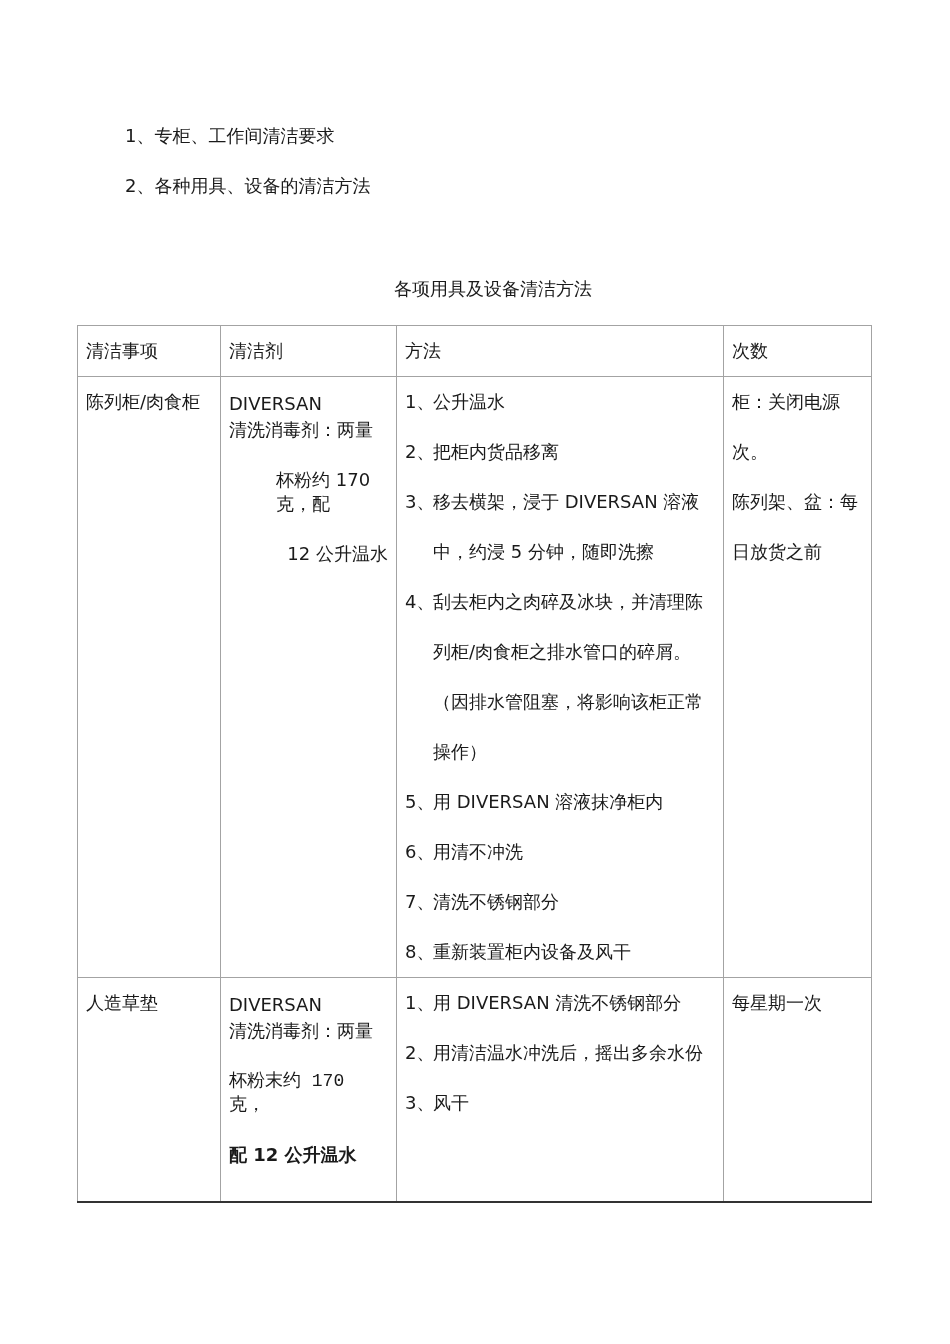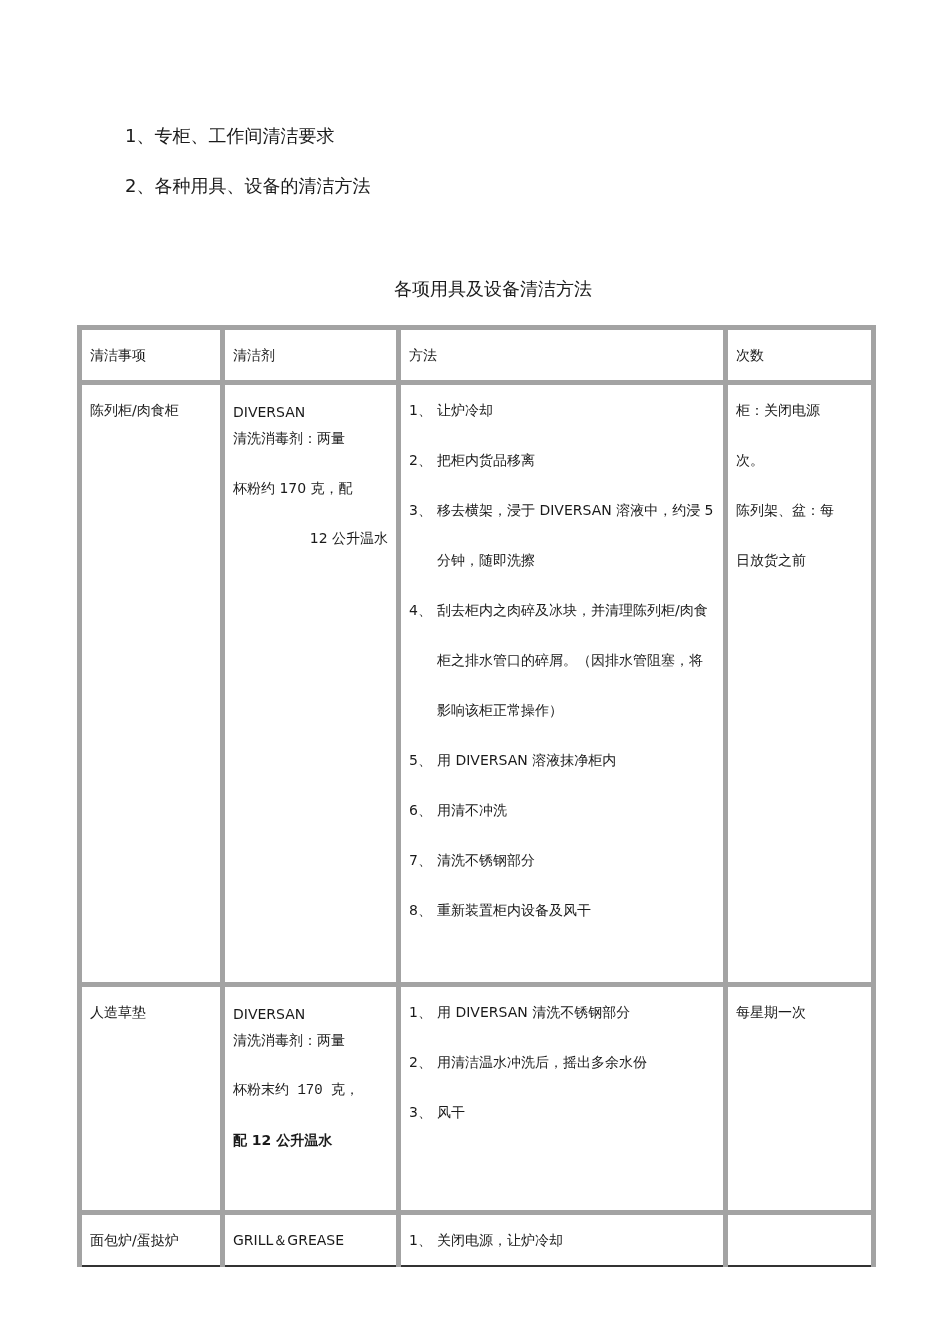--- a/index.html
+++ b/index.html
@@ -17,24 +17,24 @@
   .table-title {
     position: absolute; top: 277px; left: 0; width: 986px; text-align: center;
     font-size: 18px; line-height: 24px;
   }
   table.clean {
     position: absolute; top: 325px; left: 77px;
     border-collapse: collapse; table-layout: fixed;
     width: 794px;
   }
   table.clean td {
-    border: 5px solid #a3a3a3;
+    border: 1px solid #a3a3a3;
     vertical-align: top;
     padding: 0 8px;
-    font-size: 14px;
+    font-size: 18px;
     line-height: 50px;
   }
   table.clean tr.head td { height: 49px; line-height: 50px; }
   table.clean tr:last-child td { border-bottom: 2px solid #333; }
   col.c1 { width: 143px; }
   col.c2 { width: 176px; }
   col.c3 { width: 327px; }
   col.c4 { width: 148px; }
   .agent-line { display: block; line-height: 50px; }
   .agent-line.first { line-height: 24px; margin-top: 15px; margin-bottom: 2px; }
@@ -72,25 +72,25 @@
     <td>次数</td>
   </tr>
 
   <tr class="r1">
     <td>
           <span class="freq-line">陈列柜/肉食柜</span>
         </td>
     <td>
       <span class="agent-line first">DIVERSAN</span>
       <span class="agent-line" style="line-height:24px;margin-bottom:26px;">清洗消毒剂：两量</span>
-      <span class="agent-line" style="line-height:24px;margin-bottom:26px;">杯粉约 170 克，配</span>
+      <span class="agent-line" style="line-height:24px;margin-bottom:26px;margin-left:47px;">杯粉约 170 克，配</span>
       <span class="agent-line" style="line-height:24px;text-align:right;">12 公升温水</span>
     </td>
     <td>
-      <span class="step"><span class="num">1、</span><span>让炉冷却</span></span>
+      <span class="step"><span class="num">1、</span><span>公升温水</span></span>
       <span class="step"><span class="num">2、</span><span>把柜内货品移离</span></span>
       <span class="step"><span class="num">3、</span><span>移去横架，浸于 DIVERSAN 溶液中，约浸 5 分钟，随即洗擦</span></span>
       <span class="step"><span class="num">4、</span><span>刮去柜内之肉碎及冰块，并清理陈列柜/肉食柜之排水管口的碎屑。（因排水管阻塞，将影响该柜正常操作）</span></span>
       <span class="step"><span class="num">5、</span><span>用 DIVERSAN 溶液抹净柜内</span></span>
       <span class="step"><span class="num">6、</span><span>用清不冲洗</span></span>
       <span class="step"><span class="num">7、</span><span>清洗不锈钢部分</span></span>
       <span class="step"><span class="num">8、</span><span>重新装置柜内设备及风干</span></span>
     </td>
     <td>
       <span class="freq-line">柜：关闭电源</span>
@@ -113,26 +113,14 @@
     <td>
       <span class="step"><span class="num">1、</span><span>用 DIVERSAN 清洗不锈钢部分</span></span>
       <span class="step"><span class="num">2、</span><span>用清洁温水冲洗后，摇出多余水份</span></span>
       <span class="step"><span class="num">3、</span><span>风干</span></span>
     </td>
     <td>
       <span class="freq-line">每星期一次</span>
     </td>
   </tr>
 
-  <tr class="r3">
-    <td>
-          <span class="freq-line">面包炉/蛋挞炉</span>
-        </td>
-    <td>
-          <span class="freq-line">GRILL＆GREASE</span>
-        </td>
-    <td>
-      <span class="step"><span class="num">1、</span><span>关闭电源，让炉冷却</span></span>
-    </td>
-    <td></td>
-  </tr>
 </tbody>
   </table>
 
 </body></html>

